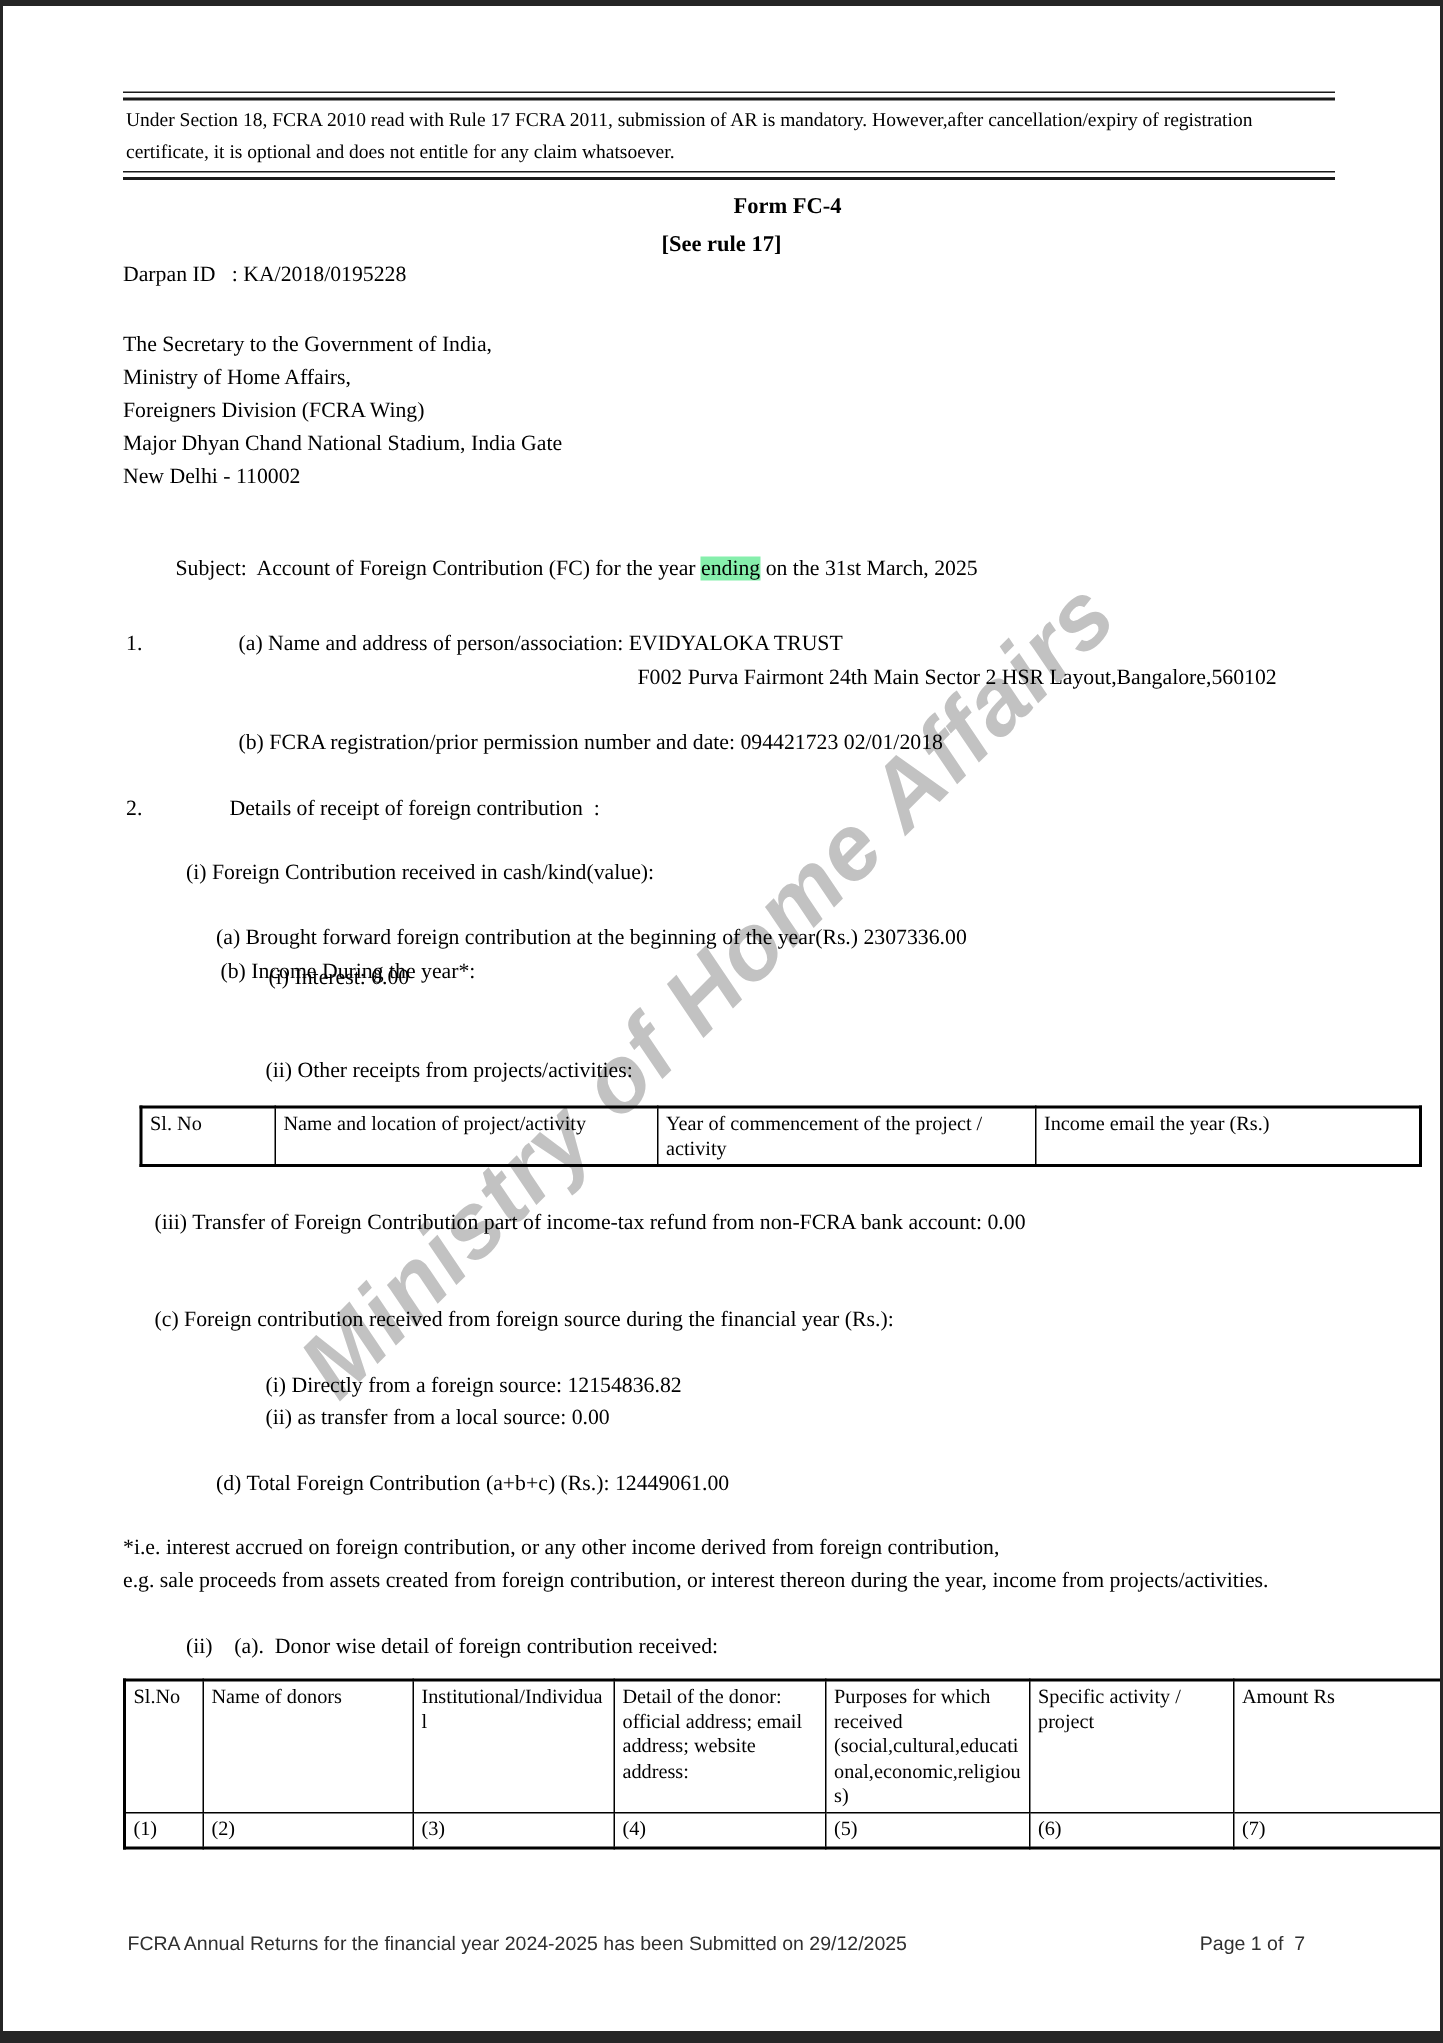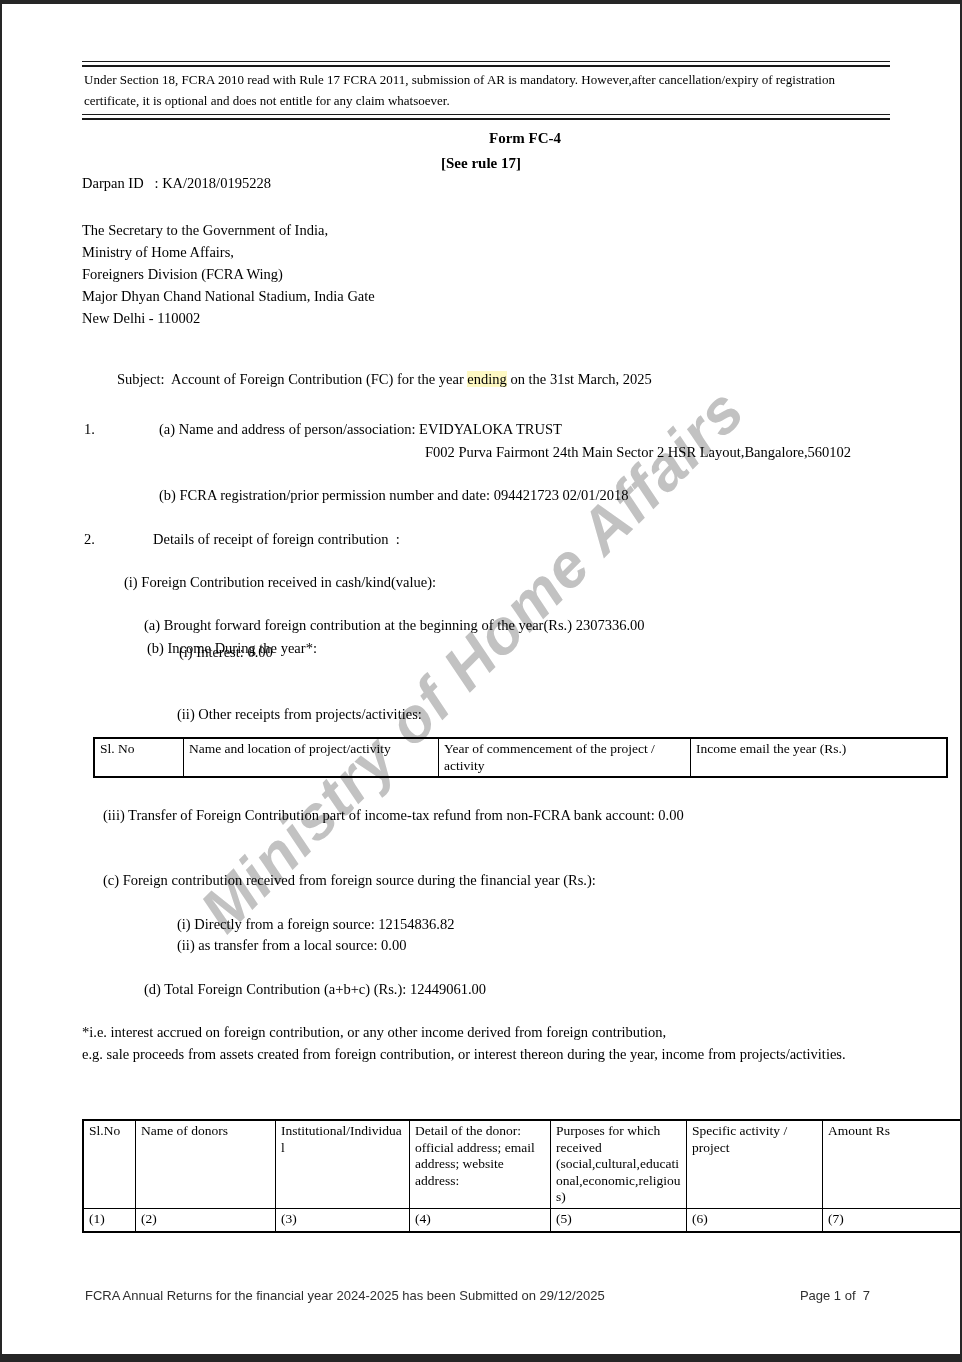--- a/index.html
+++ b/index.html
@@ -37,21 +37,21 @@
      font-size:13.5px;line-height:16.5px;overflow-wrap:anywhere;word-wrap:break-word;}
   .t1{left:82px;top:737px;width:808px;margin-left:11px;}
   .t1 .c0{width:78px;} .t1 .c1{width:244px;} .t1 .c2{width:241px;} .t1 .c3{width:245px;}
   .t1 td{height:32px;}
   .t2{left:82px;top:1119px;width:808px;}
   .t2 .c0{width:41px;} .t2 .c1{width:129px;} .t2 .c2{width:123px;} .t2 .c3{width:130px;}
   .t2 .c4{width:125px;} .t2 .c5{width:125px;} .t2 .c6{width:135px;}
   .t2 tr.hdr td{height:82px;}
   .t2 tr.idx td{height:18px;}
 
-  .hl{background:#fef9c3;}
+  .hl{background:#86efac;}
 
   .footer{position:absolute;z-index:1;font-family:"Liberation Sans", sans-serif;
           font-size:13px;color:#2f2f2f;top:1288px;}
   .footer.left{left:85px;}
   .footer.right{right:92px;text-align:right;}
 </style>
 </head>
 <body>
 
 <div class="page">
@@ -104,20 +104,21 @@
 
   <div class="txt" style="left:103px;top:807px;">(iii) Transfer of Foreign Contribution part of income-tax refund from non-FCRA bank account: 0.00</div>
   <div class="txt" style="left:103px;top:872px;">(c) Foreign contribution received from foreign source during the financial year (Rs.):</div>
   <div class="txt" style="left:177px;top:916px;">(i) Directly from a foreign source: 12154836.82</div>
   <div class="txt" style="left:177px;top:937px;">(ii) as transfer from a local source: 0.00</div>
   <div class="txt" style="left:144px;top:981px;">(d) Total Foreign Contribution (a+b+c) (Rs.): 12449061.00</div>
 
   <div class="txt" style="left:82px;top:1024px;">*i.e. interest accrued on foreign contribution, or any other income derived from foreign contribution,</div>
   <div class="txt" style="left:82px;top:1046px;">e.g. sale proceeds from assets created from foreign contribution, or interest thereon during the year, income from projects/activities.</div>
 
+  <div class="txt pre" style="left:124px;top:1090px;">(ii)    (a).  Donor wise detail of foreign contribution received:</div>
 
   <table class="t2">
     <tbody>
         <tr class="hdr">
       <td class="c0">Sl.No</td>
       <td class="c1">Name of donors</td>
       <td class="c2">Institutional/Individual</td>
       <td class="c3">Detail of the donor: official address; email address; website address:</td>
       <td class="c4">Purposes for which received (social,cultural,educational,economic,religious)</td>
       <td class="c5">Specific activity / project</td>

